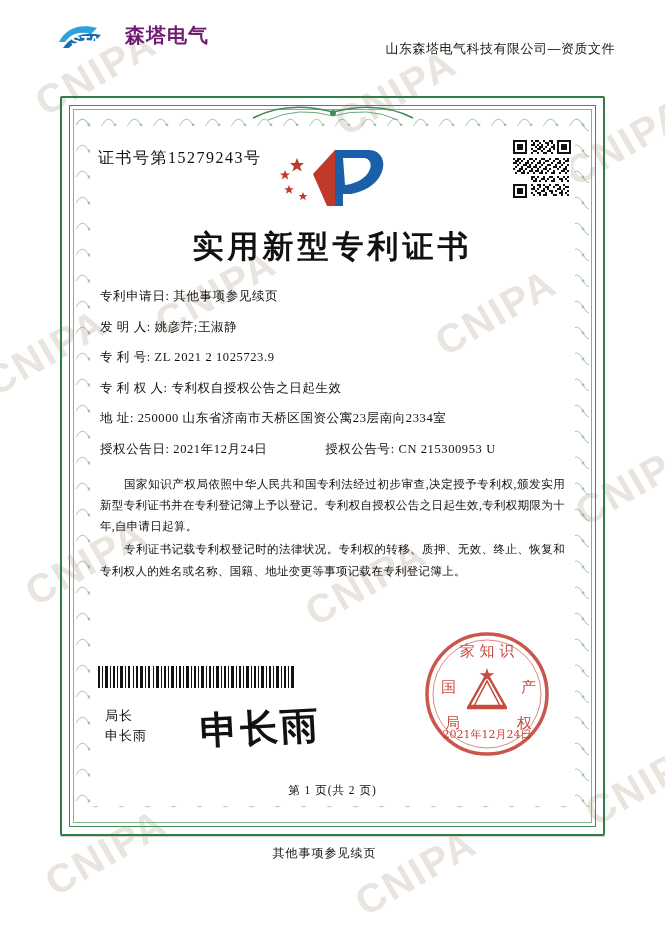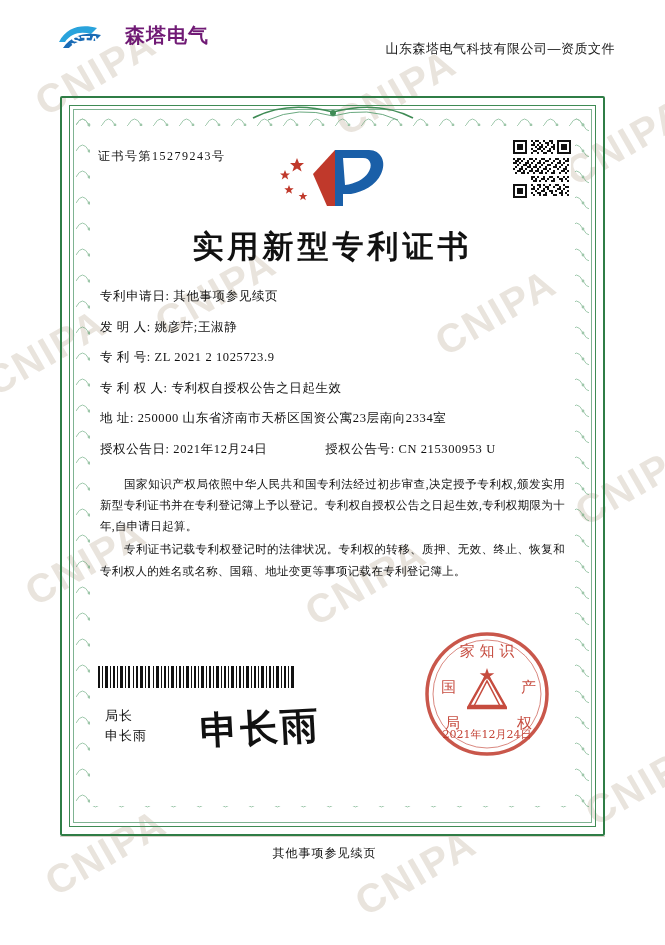--- a/index.html
+++ b/index.html
@@ -77,21 +77,21 @@
   .top-orn{
     position:absolute;left:50%;top:2px;transform:translateX(-50%);
     width:170px;height:26px;
   }
   
   .cert-body{
     position:absolute;left:30px;top:44px;right:30px;bottom:30px;
     z-index:4;
   }
   .cert-no{
-    font-size:12px;color:#111;letter-spacing:1.5px;
+    font-size:16px;color:#111;letter-spacing:1.5px;
     position:absolute;left:8px;top:8px;
   }
   .qr{
     position:absolute;right:4px;top:0;width:58px;height:58px;
   }
   .emblem{
     position:absolute;left:50%;top:4px;transform:translateX(-50%);
     width:120px;height:66px;
   }
   .title{
@@ -511,17 +511,18 @@
       </g>
       <g transform="translate(64,62)" opacity="0.9">
         <path d="M-18 14 L0 -18 L18 14 Z" fill="none" stroke="#c0392b" stroke-width="2.5"></path>
         <path d="M-13 14 L0 -11 L13 14 Z" fill="none" stroke="#c0392b" stroke-width="1.5"></path>
         <path d="M-20 16 L20 16" stroke="#c0392b" stroke-width="2.5"></path>
         <path d="M0 -24 l1.8 5.2 5.5 0 -4.4 3.4 1.7 5.3 -4.6-3.3 -4.6 3.3 1.7-5.3 -4.4-3.4 5.5 0 z" fill="#c0392b"></path>
       </g>
       <text x="64" y="108" font-size="11" fill="#c0392b" opacity="0.95" font-family="DejaVu Serif, serif" text-anchor="middle">2021年12月24日</text>
     </svg>
 
+    <div class="page-no">第 1 页(共 2 页)</div>
   </div>
 </div>
 
 <div class="hr-line"></div>
 <div class="footer-note">其他事项参见续页</div>
 
 </body></html>

